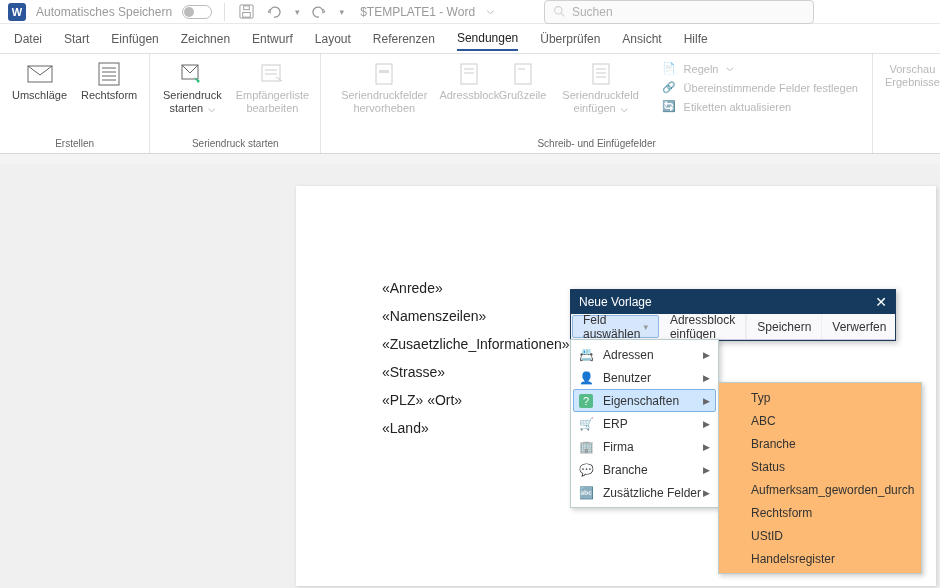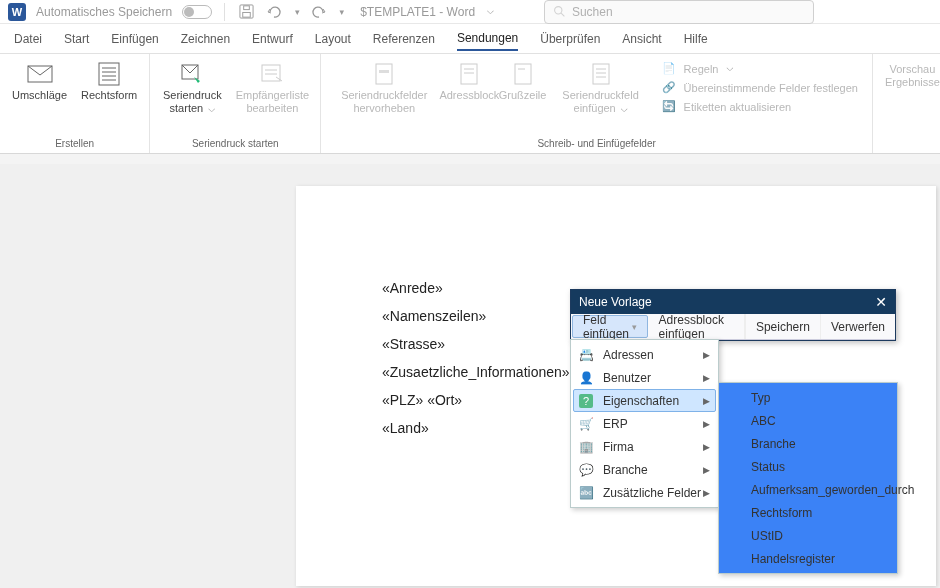--- a/index.html
+++ b/index.html
@@ -53,21 +53,21 @@
   
   .menu1 { position:absolute; left:570px; top:339px; width:149px; background:#fff; border:1px solid #bcc; box-shadow:2px 2px 5px rgba(0,0,0,0.2); padding:3px 2px;}
   .mi { display:flex; align-items:center; height:23px; padding:0 8px 0 30px; font-size:12px; color:#333; position:relative; cursor:pointer;}
   .mi .micon { position:absolute; left:6px; width:16px; height:16px; display:flex; align-items:center; justify-content:center; color:#7a7a7a;}
   .mi .arrow { position:absolute; right:6px; font-size:9px; color:#666;}
   .mi.hl { background:#cfe6ff; border:1px solid #7fb2e8; border-radius:2px; padding-left:29px;}
   .mi.hl .micon{ left:5px;}
   .mi.hl .arrow{ right:5px;}
 
   
-  .menu2 { position:absolute; left:718px; top:382px; width:180px; background:#3b82f6; border:1px solid #bcc; box-shadow:2px 2px 5px rgba(0,0,0,0.2); padding:3px 2px;}
+  .menu2 { position:absolute; left:718px; top:382px; width:204px; background:#fdba74; border:1px solid #bcc; box-shadow:2px 2px 5px rgba(0,0,0,0.2); padding:3px 2px;}
   .mi2 { height:23px; display:flex; align-items:center; padding:0 8px 0 30px; font-size:12px; color:#333; cursor:pointer;}
 
   svg { display:block; }
 </style>
 </head>
 <body>
 
 <div class="titlebar">
   <div class="word-logo"></div>
   <span class="autosave-label">Automatisches Speichern</span>
@@ -242,35 +242,35 @@
       </div>
     </div>
     <div class="group-label">&nbsp;</div>
   </div>
 </div>
 
 <div class="docarea">
   <div class="page">
     <p>«Anrede»</p>
     <p>«Namenszeilen»</p>
+    <p>«Zusaetzliche_Informationen»</p>
     <p>«Strasse»</p>
-    <p>«Zusaetzliche_Informationen»</p>
     <p>«PLZ» «Ort»</p>
     <p>«Land»</p>
   </div>
 </div>
 
 <div class="panel">
   <div class="panel-header">
     <span>Neue Vorlage</span>
     <span class="close">✕</span>
   </div>
   <div class="panel-toolbar">
     <div class="pt-btn first">
-        <span>Feld einfügen</span>
+        <span>Feld auswählen</span>
         <span class="chev" style="margin-left:3px">▾</span>
       </div>
     <div class="pt-btn">
         <span>Adressblock einfügen</span>
       </div>
     <div class="pt-btn" style="margin-left:auto;border-left:1px solid #eee">
         <span>Speichern</span>
       </div>
     <div class="pt-btn" style="border-right:none">
         <span>Verwerfen</span>

